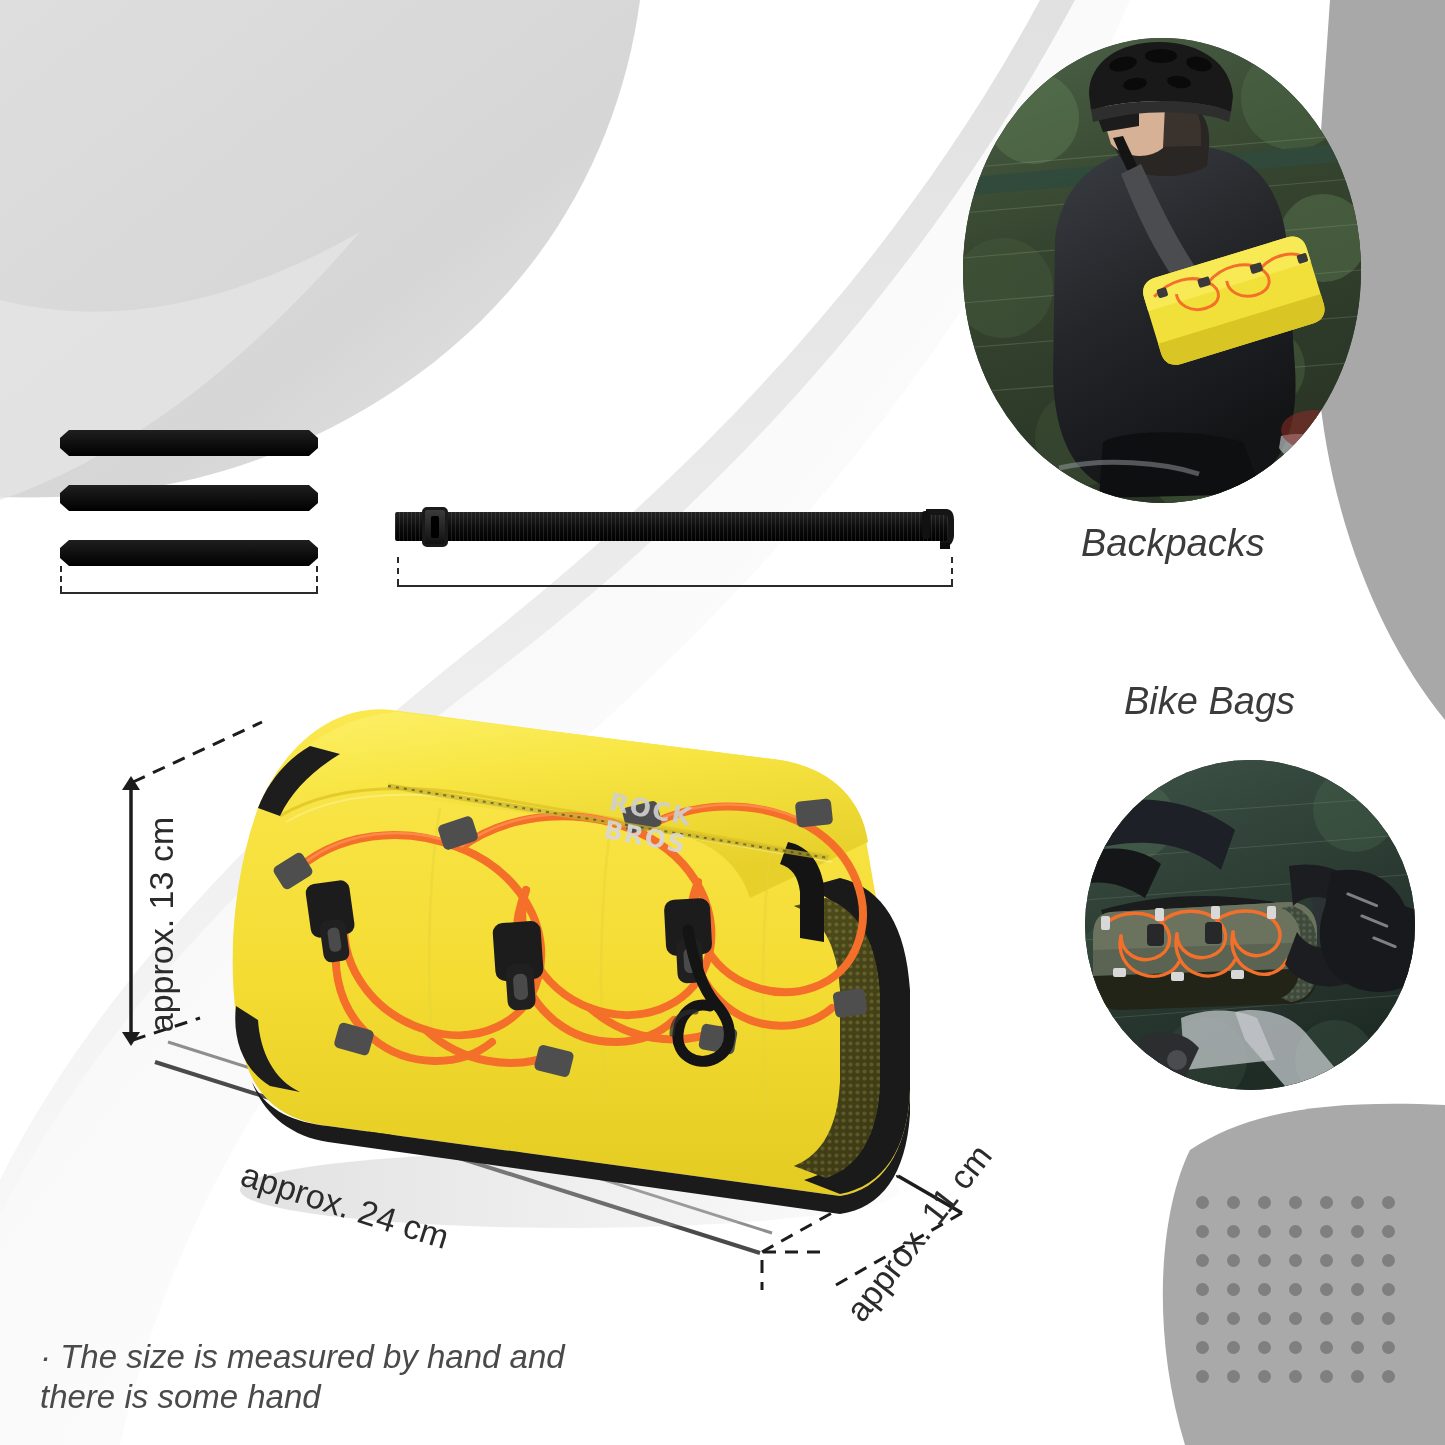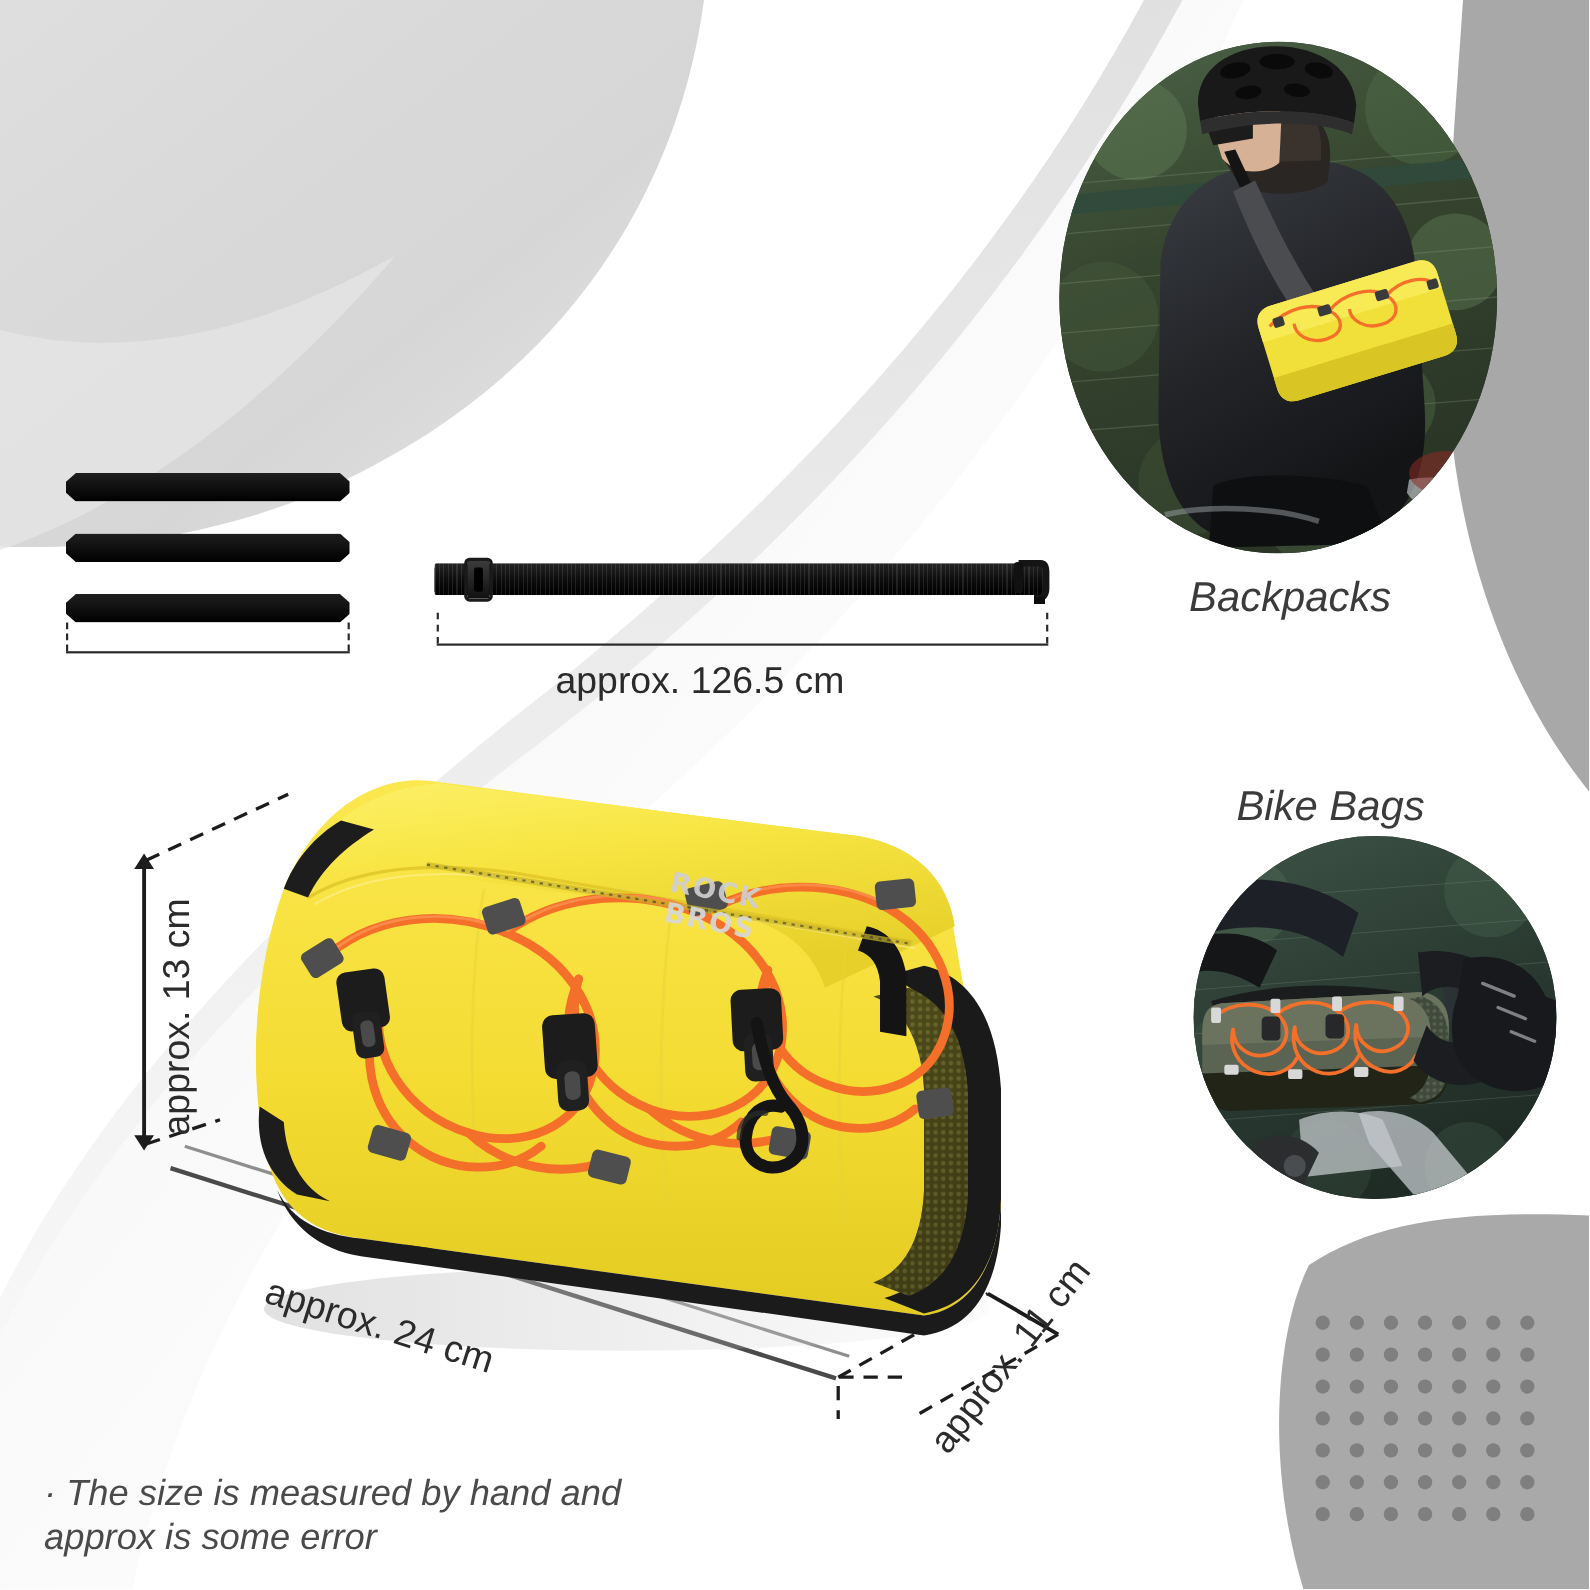--- a/index.html
+++ b/index.html
@@ -105,21 +105,21 @@
   
   .photo {
     position:absolute; border-radius:50%; overflow:hidden;
     background:#2b3b33;
   }
   .photo-top { left:963px; top:38px; width:398px; height:465px; }
   .photo-bot { left:1085px; top:760px; width:330px; height:330px; }
   .photo-cap { position:absolute; font-size:38px; font-style:italic; color:#3b3b3b;
      font-family:"Liberation Sans", sans-serif; white-space:nowrap; font-weight:500; }
   .cap-backpacks { left:1081px; top:522px; }
-  .cap-bikebags  { left:1124px; top:680px;margin-top:32px; }
+  .cap-bikebags  { left:1124px; top:680px; }
 
   
   .footnote {
     position:absolute; left:40px; top:1337px; width:560px;
     font-size:33px; font-style:italic; color:#4a4a4a; line-height:1.22;
     font-family:"Liberation Sans", sans-serif;
   }
 </style>
 </head>
 <body>
@@ -233,21 +233,20 @@
       <path d="M6 4 L26 4 C32 4 34 9 34 15 L34 30 C34 37 30 42 24 42 L20 42 L20 36 L24 36 C27 36 28 33 28 30 L28 15 C28 11 27 10 24 10 L6 10 Z" fill="#151515"></path>
       <rect x="2" y="6" width="8" height="28" rx="3" fill="#111"></rect>
       <path d="M20 38 L30 38 L30 44 L20 44 Z" fill="#0d0d0d"></path>
     </svg>
     <div class="strap-dim">
       <div class="sd-l"></div>
         <div class="sd-r"></div>
         <div class="sd-line"></div>
     </div>
   </div>
-  <div class="dim-label lbl-strap">approx. 126.5 cm</div>
 
   <svg class="bg-svg" viewBox="0 0 1445 1445">
 
     <path d="M133,782 L262,722" stroke="#1c1c1c" stroke-width="3" stroke-dasharray="13 9" fill="none"></path>
 
     <path d="M133,1040 L200,1018" stroke="#1c1c1c" stroke-width="3" stroke-dasharray="13 9" fill="none"></path>
 
     <line x1="131" y1="782" x2="131" y2="1040" stroke="#1c1c1c" stroke-width="3.5"></line>
     <path d="M122,790 L131,776 L140,790 Z" fill="#1c1c1c"></path>
     <path d="M122,1032 L131,1046 L140,1032 Z" fill="#1c1c1c"></path>
@@ -589,15 +588,15 @@
       </g>
 
       <path d="M96,258 C120,248 150,248 172,258 L190,300 L100,310 Z" fill="#b9bec1" opacity="0.8"></path>
       <path d="M150,252 C176,246 204,254 220,272 L260,320 L200,326 L160,280 Z" fill="#c6cacd" opacity="0.75"></path>
       <path d="M56,278 C78,268 100,272 114,288 L96,326 L44,318 Z" fill="#2b2d2f"></path>
       <circle cx="92" cy="300" r="10" fill="#4a4d50"></circle>
     </svg>
   </div>
   <div class="photo-cap cap-bikebags">Bike Bags</div>
 
-  <div class="footnote">· The size is measured by hand and approx is some error</div>
+  <div class="footnote">· The size is measured by hand and there is some hand</div>
 
 </div>
 
 </body></html>

